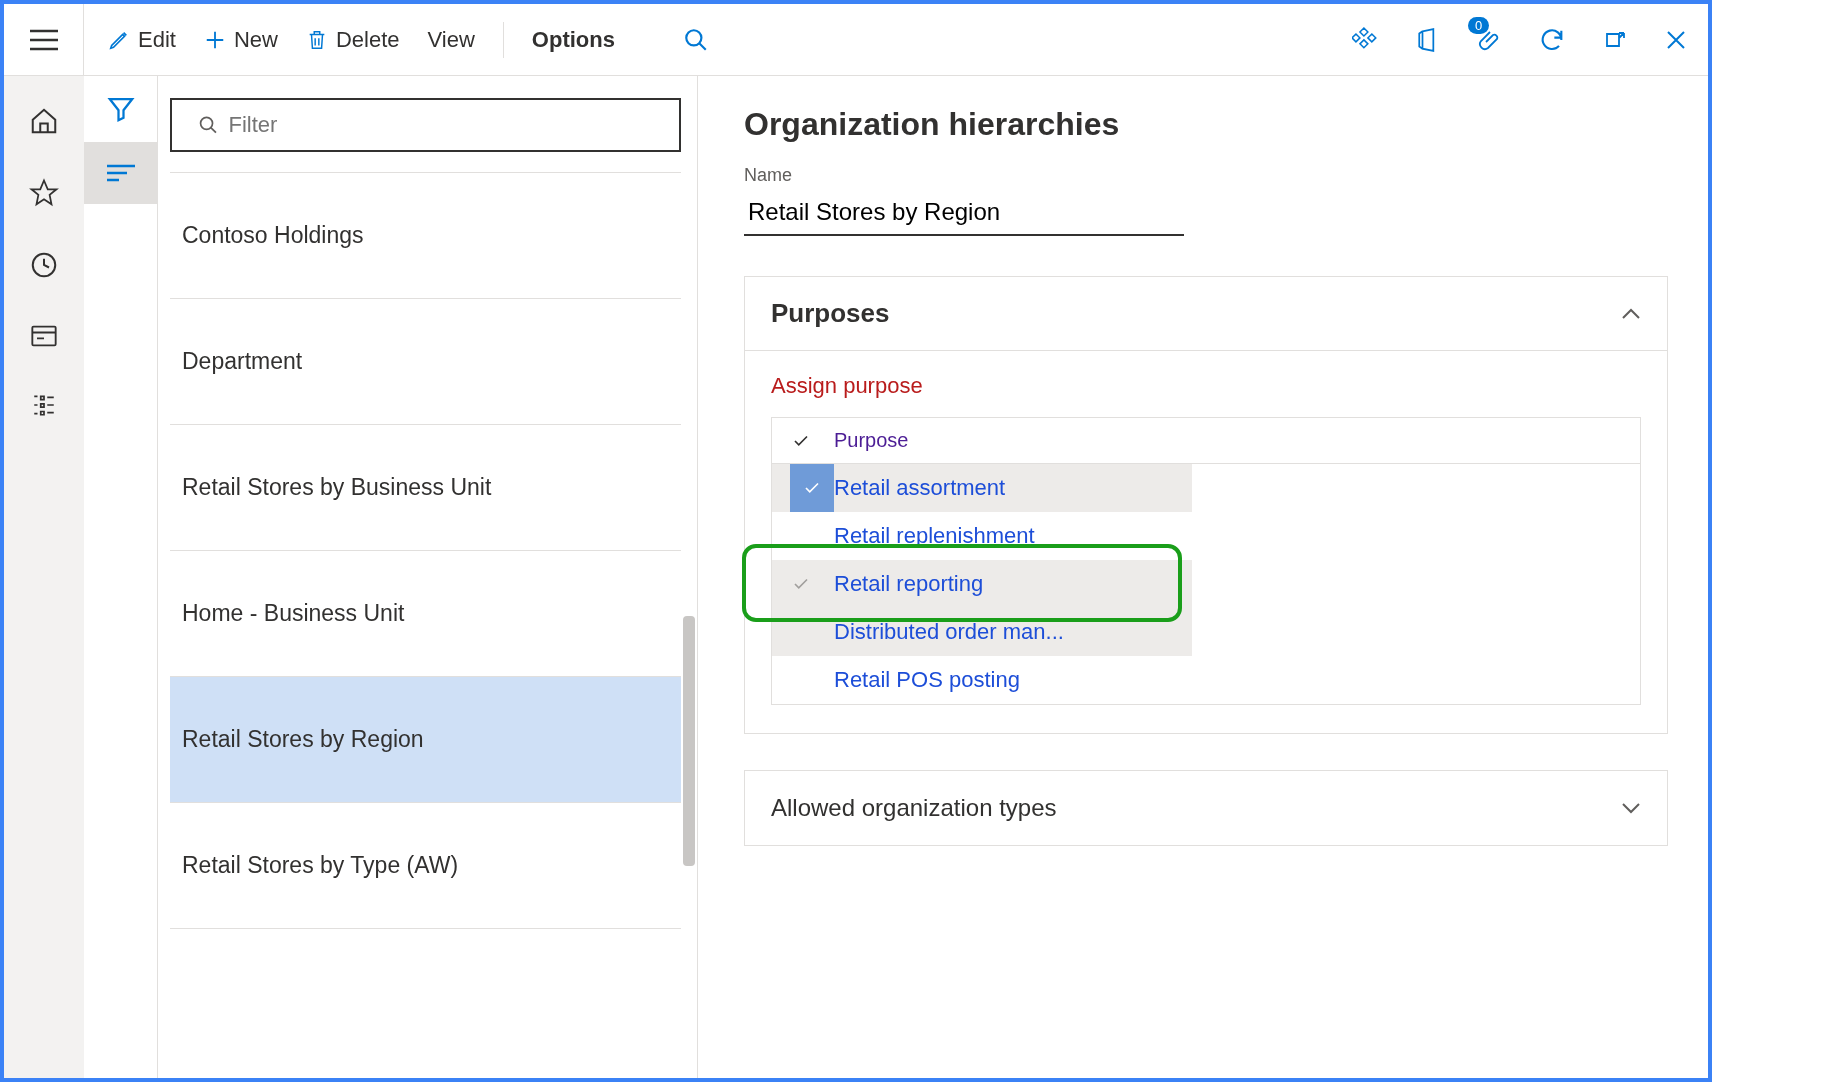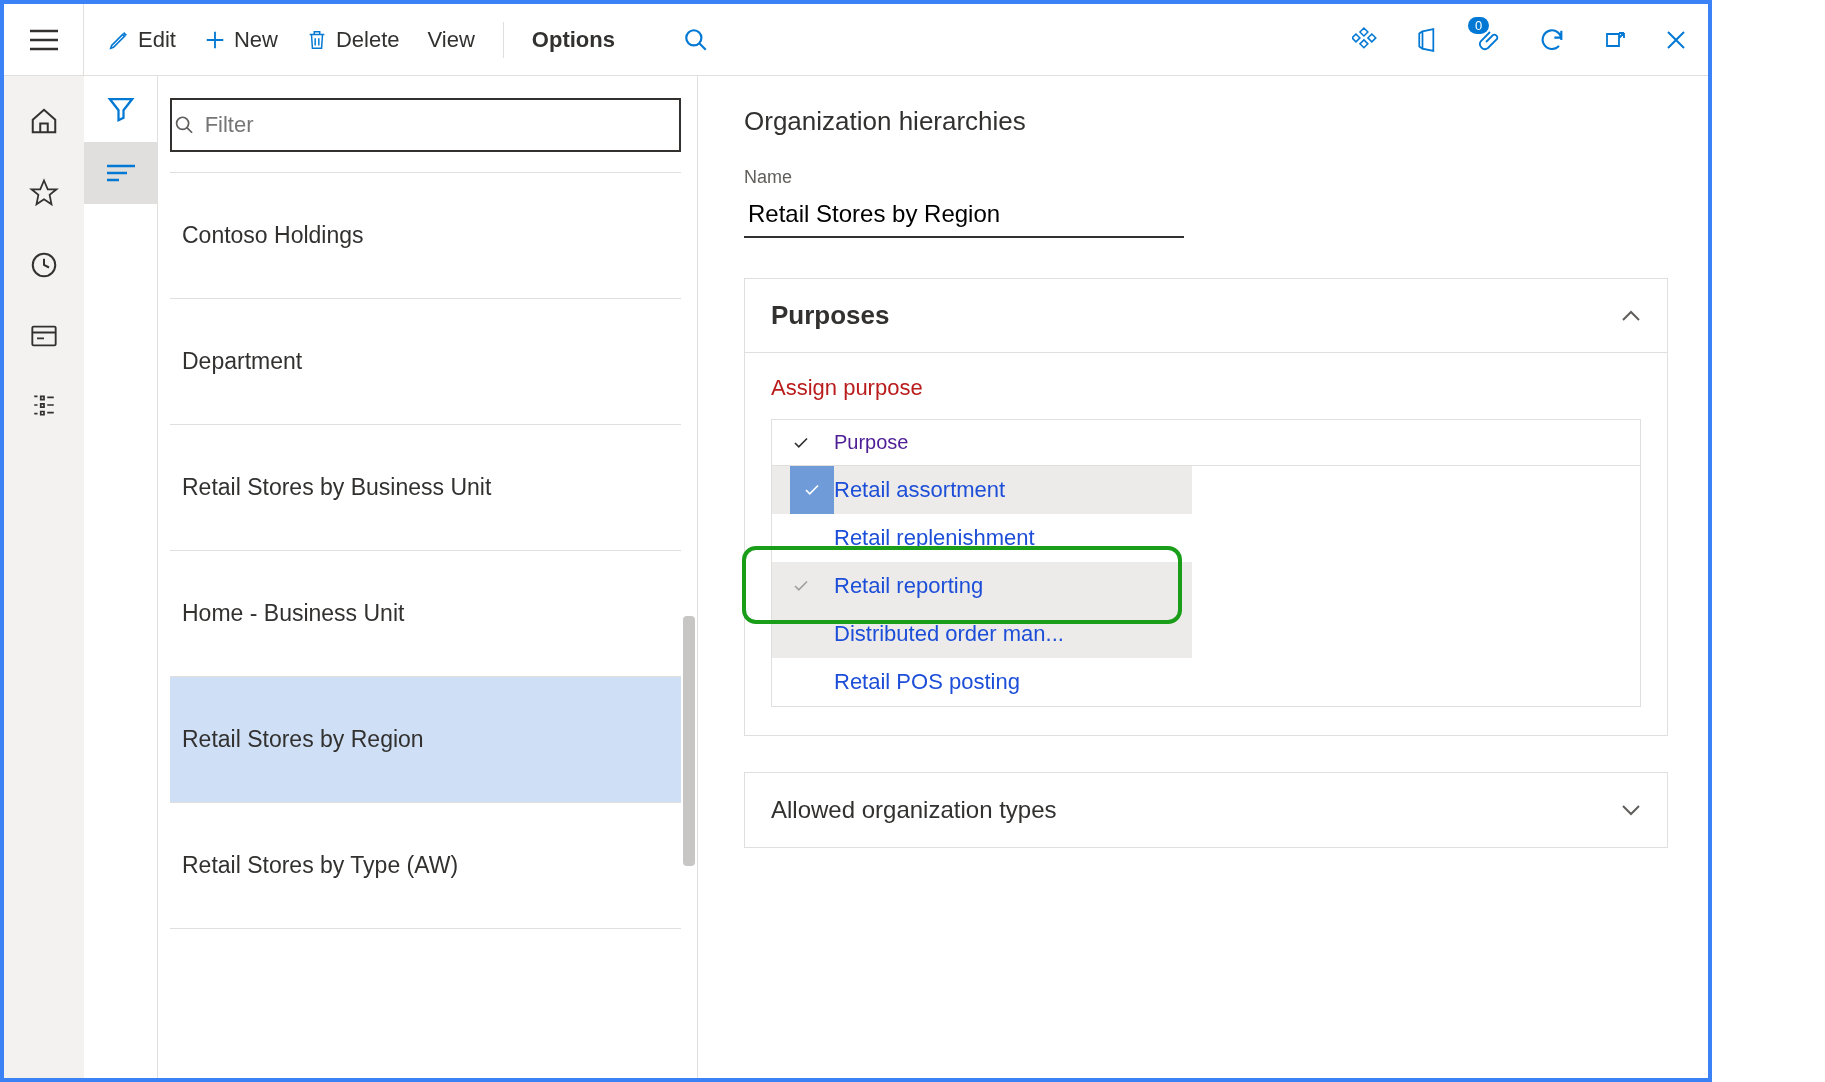--- a/index.html
+++ b/index.html
@@ -17,29 +17,29 @@
   .right-icons .icon-btn { cursor: pointer; position: relative; }
   .badge { position: absolute; top: -8px; left: -10px; background: #0078d4; color: #fff; border-radius: 10px; font-size: 13px; padding: 1px 7px; }
   
   .main { flex: 1; display: flex; min-height: 0; }
   .left-rail { width: 80px; background: #f3f2f1; display: flex; flex-direction: column; align-items: center; padding-top: 30px; gap: 42px; }
   .left-rail .rail-icon { cursor: pointer; }
   .filter-rail { width: 74px; border-right: 1px solid #e1dfdd; display: flex; flex-direction: column; align-items: center; }
   .filter-rail .filter-icon { width: 100%; height: 66px; display: flex; align-items: center; justify-content: center; cursor: pointer; }
   .filter-rail .sort-icon { width: 100%; height: 62px; display: flex; align-items: center; justify-content: center; background: #e1dfdd; cursor: pointer; }
   .list-pane { width: 540px; border-right: 1px solid #e1dfdd; display: flex; flex-direction: column; padding: 22px 16px 0 12px; position: relative; }
-  .filter-box { border: 2px solid #323130; height: 54px; display: flex; align-items: center; padding: 0 2px; gap: 10px; margin-bottom: 20px; }
+  .filter-box { border: 2px solid #323130; height: 54px; display: flex; align-items: center; padding: 0 26px; gap: 10px; margin-bottom: 20px; }
   .filter-box input { border: none; outline: none; font-size: 22px; width: 100%; color: #605e5c; }
   .list { flex: 1; overflow: hidden; border-top: 1px solid #e1dfdd; }
   .list-item { border-bottom: 1px solid #e1dfdd; height: 126px; display: flex; align-items: center; padding: 0 12px; font-size: 23px; font-weight: 400; color: #323130; cursor: pointer; }
   .list-item.selected { background: #cfe0f6; }
   .list-scroll { position: absolute; right: 2px; top: 540px; width: 12px; height: 250px; background: #c8c6c4; border-radius: 4px; }
   
   .detail-pane { flex: 1; padding: 30px 40px 0 46px; overflow: auto; }
-  .page-title { font-size: 26px; font-weight: 400; margin-bottom: 30px; }
+  .page-title { font-size: 32px; font-weight: 700; margin-bottom: 22px; }
   .field-label { font-size: 18px; color: #605e5c; margin-bottom: 6px; }
   .name-input { width: 440px; border: none; border-bottom: 2px solid #323130; font-size: 24px; padding: 6px 4px 8px 4px; margin-bottom: 40px; background: transparent; }
   .section { border: 1px solid #e1dfdd; margin-bottom: 36px; }
   .section-header { height: 74px; display: flex; align-items: center; justify-content: space-between; padding: 0 26px; font-size: 26px; font-weight: 600; cursor: pointer; border-bottom: 1px solid #e1dfdd; }
   .section-header.collapsed { border-bottom: none; font-weight: 400; font-size: 24px; gap: 8px; }
   .section-body { padding: 22px 26px 28px 26px; }
   .assign-link { color: #b91c1c; font-size: 22px; cursor: pointer; display: inline-block; margin-bottom: 18px; }
   .purpose-table { border: 1px solid #e1dfdd; width: 940px; max-width: 100%; }
   .purpose-header { display: flex; align-items: center; height: 46px; padding: 0 18px; font-size: 20px; border-bottom: 1px solid #e1dfdd; }
   .purpose-header .check-col { width: 44px; }

